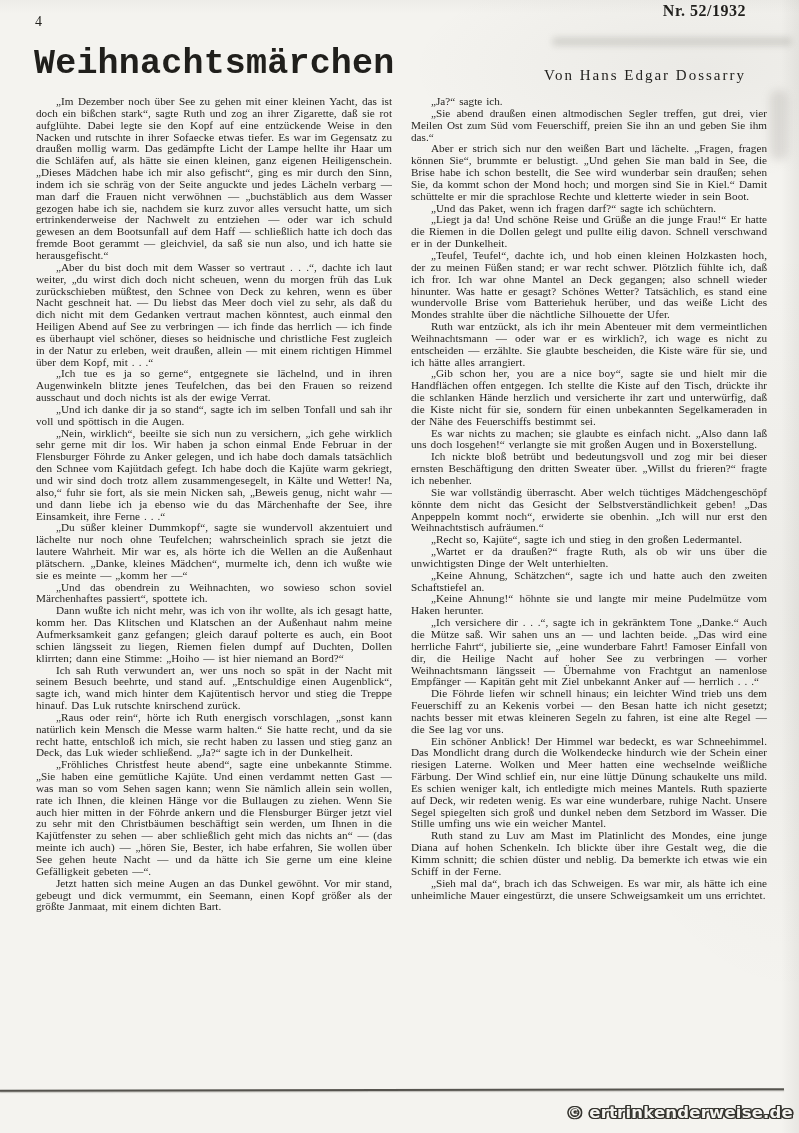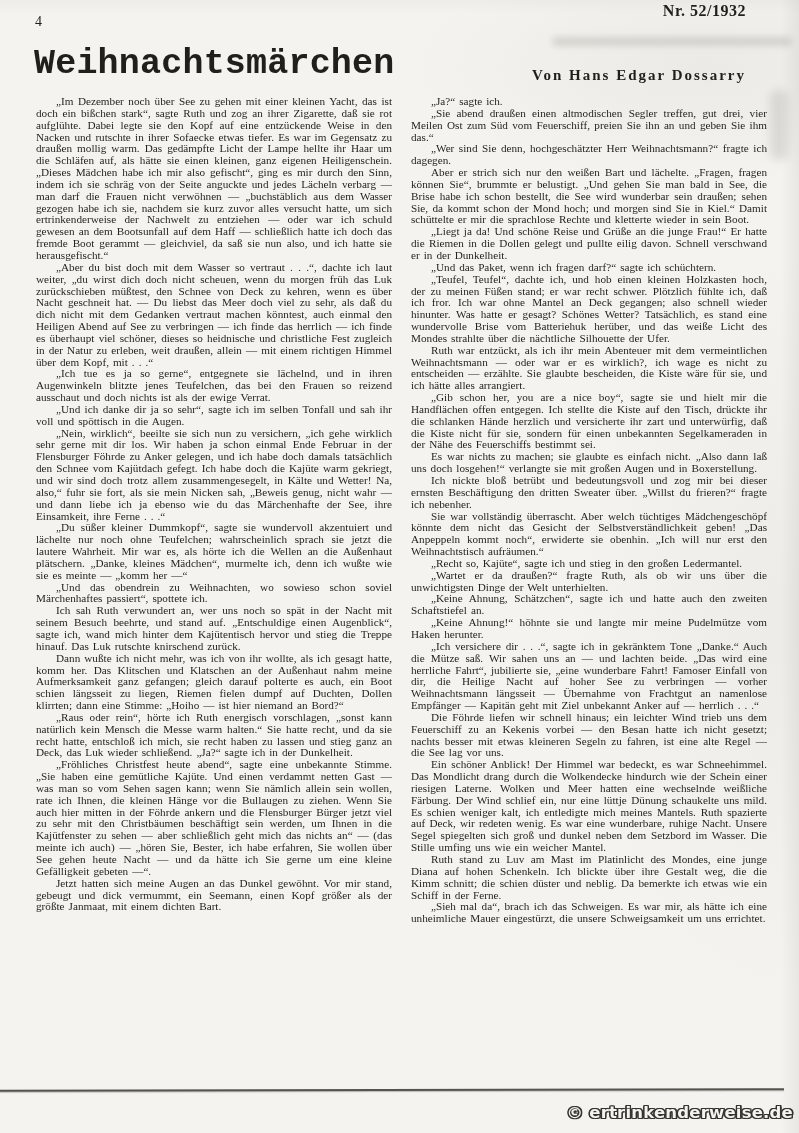--- a/index.html
+++ b/index.html
@@ -36,21 +36,21 @@
     position: absolute; right: 53px; top: 2px;
     font-size: 16px; font-weight: 700; letter-spacing: 0.5px;
   }
   .article-title {
     position: absolute; left: 34px; top: 44px; margin: 0;
     font-size: 35px; font-weight: 700; letter-spacing: 0.2px;
     font-family: Liberation Mono, monospace;
   }
   .byline {
     position: absolute; right: 53px; top: 67px;
-    font-size: 15px; font-weight: 700; letter-spacing: 2px;
+    font-size: 15px; font-weight: 400; letter-spacing: 2px;
   }
   .columns {
     position: absolute; left: 36px; top: 96px; width: 731px;
     display: flex; gap: 19px;
   }
   .col {
     width: 361px;
     font-size: 11.2px; line-height: 11.85px;
     text-align: justify;
     word-spacing: 1.2px;
@@ -87,37 +87,36 @@
   <span class="issue">Nr. 52/1932</span>
 
   <h1 class="article-title">Weihnachtsmärchen</h1>
   <div class="byline">Von Hans Edgar Dossarry</div>
 
   <div class="columns">
     <div class="col">
         <p class="para">„Im Dezember noch über See zu gehen mit einer kleinen Yacht, das ist doch ein bißchen stark“, sagte Ruth und zog an ihrer Zigarette, daß sie rot aufglühte. Dabei legte sie den Kopf auf eine entzückende Weise in den Nacken und rutschte in ihrer Sofaecke etwas tiefer. Es war im Gegensatz zu draußen mollig warm. Das gedämpfte Licht der Lampe hellte ihr Haar um die Schläfen auf, als hätte sie einen kleinen, ganz eigenen Heiligenschein. „Dieses Mädchen habe ich mir also gefischt“, ging es mir durch den Sinn, indem ich sie schräg von der Seite anguckte und jedes Lächeln verbarg — man darf die Frauen nicht verwöhnen — „buchstäblich aus dem Wasser gezogen habe ich sie, nachdem sie kurz zuvor alles versucht hatte, um sich ertrinkenderweise der Nachwelt zu entziehen — oder war ich schuld gewesen an dem Bootsunfall auf dem Haff — schließlich hatte ich doch das fremde Boot gerammt — gleichviel, da saß sie nun also, und ich hatte sie herausgefischt.“</p>
         <p class="para">„Aber du bist doch mit dem Wasser so vertraut . . .“, dachte ich laut weiter, „du wirst dich doch nicht scheuen, wenn du morgen früh das Luk zurückschieben müßtest, den Schnee von Deck zu kehren, wenn es über Nacht geschneit hat. — Du liebst das Meer doch viel zu sehr, als daß du dich nicht mit dem Gedanken vertraut machen könntest, auch einmal den Heiligen Abend auf See zu verbringen — ich finde das herrlich — ich finde es überhaupt viel schöner, dieses so heidnische und christliche Fest zugleich in der Natur zu erleben, weit draußen, allein — mit einem richtigen Himmel über dem Kopf, mit . . .“</p>
         <p class="para">„Ich tue es ja so gerne“, entgegnete sie lächelnd, und in ihren Augenwinkeln blitzte jenes Teufelchen, das bei den Frauen so reizend ausschaut und doch nichts ist als der ewige Verrat.</p>
-        <p class="para">„Und ich danke dir ja so sehr“, sagte ich im selben Tonfall und sah ihr voll und spöttisch in die Augen.</p>
+        <p class="para">„Und ich danke dir ja so stand“, sagte ich im selben Tonfall und sah ihr voll und spöttisch in die Augen.</p>
         <p class="para">„Nein, wirklich“, beeilte sie sich nun zu versichern, „ich gehe wirklich sehr gerne mit dir los. Wir haben ja schon einmal Ende Februar in der Flensburger Föhrde zu Anker gelegen, und ich habe doch damals tatsächlich den Schnee vom Kajütdach gefegt. Ich habe doch die Kajüte warm gekriegt, und wir sind doch trotz allem zusammengesegelt, in Kälte und Wetter! Na, also,“ fuhr sie fort, als sie mein Nicken sah, „Beweis genug, nicht wahr — und dann liebe ich ja ebenso wie du das Märchenhafte der See, ihre Einsamkeit, ihre Ferne . . .“</p>
         <p class="para">„Du süßer kleiner Dummkopf“, sagte sie wundervoll akzentuiert und lächelte nur noch ohne Teufelchen; wahrscheinlich sprach sie jetzt die lautere Wahrheit. Mir war es, als hörte ich die Wellen an die Außenhaut plätschern. „Danke, kleines Mädchen“, murmelte ich, denn ich wußte wie sie es meinte — „komm her —“</p>
         <p class="para">„Und das obendrein zu Weihnachten, wo sowieso schon soviel Märchenhaftes passiert“, spottete ich.</p>
+        <p class="para">Dann wußte ich nicht mehr, was ich von ihr wollte, als ich gesagt hatte, komm her. Das Klitschen und Klatschen an der Außenhaut nahm meine Aufmerksamkeit ganz gefangen; gleich darauf polterte es auch, ein Boot schien längsseit zu liegen, Riemen fielen dumpf auf Duchten, Dollen klirrten; dann eine Stimme: „Hoiho — ist hier niemand an Bord?“</p>
         <p class="para">Ich sah Ruth verwundert an, wer uns noch so spät in der Nacht mit seinem Besuch beehrte, und stand auf. „Entschuldige einen Augenblick“, sagte ich, wand mich hinter dem Kajütentisch hervor und stieg die Treppe hinauf. Das Luk rutschte knirschend zurück.</p>
-        <p class="para">Dann wußte ich nicht mehr, was ich von ihr wollte, als ich gesagt hatte, komm her. Das Klitschen und Klatschen an der Außenhaut nahm meine Aufmerksamkeit ganz gefangen; gleich darauf polterte es auch, ein Boot schien längsseit zu liegen, Riemen fielen dumpf auf Duchten, Dollen klirrten; dann eine Stimme: „Hoiho — ist hier niemand an Bord?“</p>
         <p class="para">„Raus oder rein“, hörte ich Ruth energisch vorschlagen, „sonst kann natürlich kein Mensch die Messe warm halten.“ Sie hatte recht, und da sie recht hatte, entschloß ich mich, sie recht haben zu lassen und stieg ganz an Deck, das Luk wieder schließend. „Ja?“ sagte ich in der Dunkelheit.</p>
         <p class="para">„Fröhliches Christfest heute abend“, sagte eine unbekannte Stimme. „Sie haben eine gemütliche Kajüte. Und einen verdammt netten Gast — was man so vom Sehen sagen kann; wenn Sie nämlich allein sein wollen, rate ich Ihnen, die kleinen Hänge vor die Bullaugen zu ziehen. Wenn Sie auch hier mitten in der Föhrde ankern und die Flensburger Bürger jetzt viel zu sehr mit den Christbäumen beschäftigt sein werden, um Ihnen in die Kajütfenster zu sehen — aber schließlich geht mich das nichts an“ — (das meinte ich auch) — „hören Sie, Bester, ich habe erfahren, Sie wollen über See gehen heute Nacht — und da hätte ich Sie gerne um eine kleine Gefälligkeit gebeten —“.</p>
         <p class="para">Jetzt hatten sich meine Augen an das Dunkel gewöhnt. Vor mir stand, gebeugt und dick vermummt, ein Seemann, einen Kopf größer als der größte Janmaat, mit einem dichten Bart.</p>
       </div>
     <div class="col">
         <p class="para">„Ja?“ sagte ich.</p>
         <p class="para">„Sie abend draußen einen altmodischen Segler treffen, gut drei, vier Meilen Ost zum Süd vom Feuerschiff, preien Sie ihn an und geben Sie ihm das.“</p>
-        <p class="para">„Wer sind Sie denn, hochgeschätzter Herr Weihnachtsmann?“ fragte ich dagegen.</p>
         <p class="para">Aber er strich sich nur den weißen Bart und lächelte. „Fragen, fragen können Sie“, brummte er belustigt. „Und gehen Sie man bald in See, die Brise habe ich schon bestellt, die See wird wunderbar sein draußen; sehen Sie, da kommt schon der Mond hoch; und morgen sind Sie in Kiel.“ Damit schüttelte er mir die sprachlose Rechte und kletterte wieder in sein Boot.</p>
+        <p class="para">„Und das Paket, wenn ich fragen darf?“ sagte ich schüchtern.</p>
         <p class="para">„Liegt ja da! Und schöne Reise und Grüße an die junge Frau!“ Er hatte die Riemen in die Dollen gelegt und pullte eilig davon. Schnell verschwand er in der Dunkelheit.</p>
-        <p class="para">„Und das Paket, wenn ich fragen darf?“ sagte ich schüchtern.</p>
         <p class="para">„Teufel, Teufel“, dachte ich, und hob einen kleinen Holzkasten hoch, der zu meinen Füßen stand; er war recht schwer. Plötzlich fühlte ich, daß ich fror. Ich war ohne Mantel an Deck gegangen; also schnell wieder hinunter. Was hatte er gesagt? Schönes Wetter? Tatsächlich, es stand eine wundervolle Brise vom Batteriehuk herüber, und das weiße Licht des Mondes strahlte über die nächtliche Silhouette der Ufer.</p>
         <p class="para">Ruth war entzückt, als ich ihr mein Abenteuer mit dem vermeintlichen Weihnachtsmann — oder war er es wirklich?, ich wage es nicht zu entscheiden — erzählte. Sie glaubte bescheiden, die Kiste wäre für sie, und ich hätte alles arrangiert.</p>
         <p class="para">„Gib schon her, you are a nice boy“, sagte sie und hielt mir die Handflächen offen entgegen. Ich stellte die Kiste auf den Tisch, drückte ihr die schlanken Hände herzlich und versicherte ihr zart und unterwürfig, daß die Kiste nicht für sie, sondern für einen unbekannten Segelkameraden in der Nähe des Feuerschiffs bestimmt sei.</p>
         <p class="para">Es war nichts zu machen; sie glaubte es einfach nicht. „Also dann laß uns doch losgehen!“ verlangte sie mit großen Augen und in Boxerstellung.</p>
         <p class="para">Ich nickte bloß betrübt und bedeutungsvoll und zog mir bei dieser ernsten Beschäftigung den dritten Sweater über. „Willst du frieren?“ fragte ich nebenher.</p>
         <p class="para">Sie war vollständig überrascht. Aber welch tüchtiges Mädchengeschöpf könnte dem nicht das Gesicht der Selbstverständlichkeit geben! „Das Anpeppeln kommt noch“, erwiderte sie obenhin. „Ich will nur erst den Weihnachtstisch aufräumen.“</p>
         <p class="para">„Recht so, Kajüte“, sagte ich und stieg in den großen Ledermantel.</p>
         <p class="para">„Wartet er da draußen?“ fragte Ruth, als ob wir uns über die unwichtigsten Dinge der Welt unterhielten.</p>
         <p class="para">„Keine Ahnung, Schätzchen“, sagte ich und hatte auch den zweiten Schaftstiefel an.</p>
         <p class="para">„Keine Ahnung!“ höhnte sie und langte mir meine Pudelmütze vom Haken herunter.</p>

